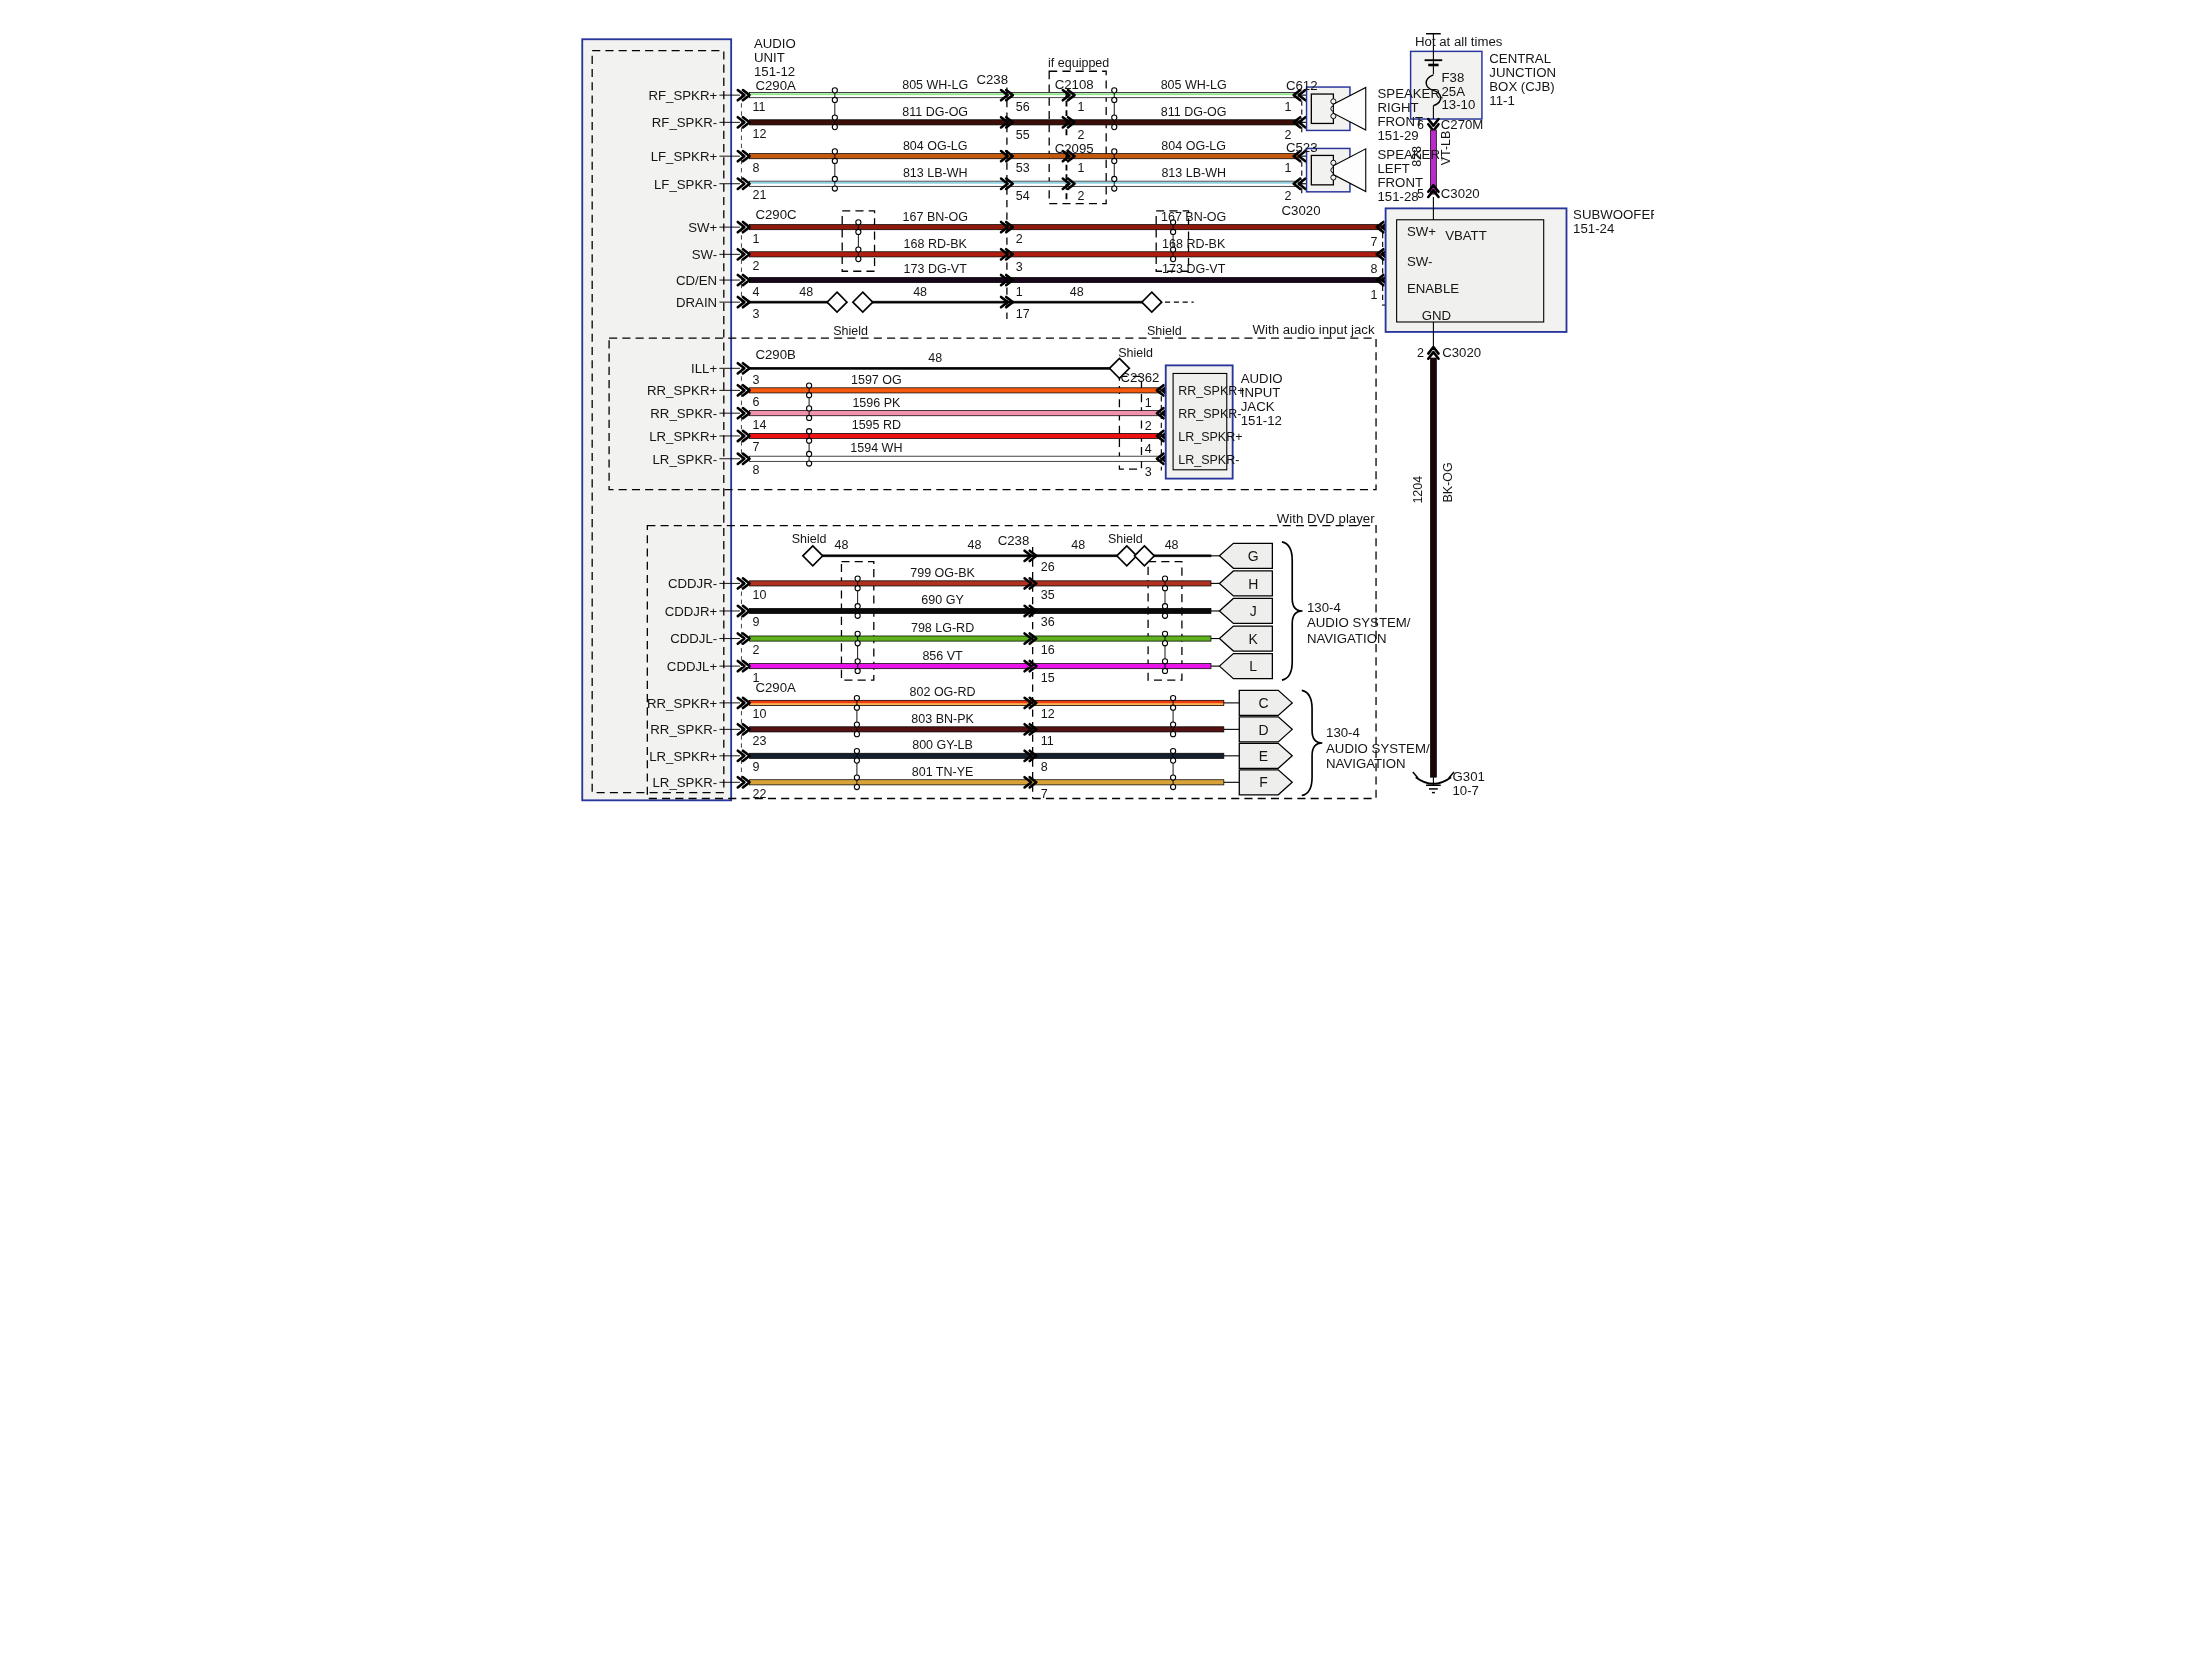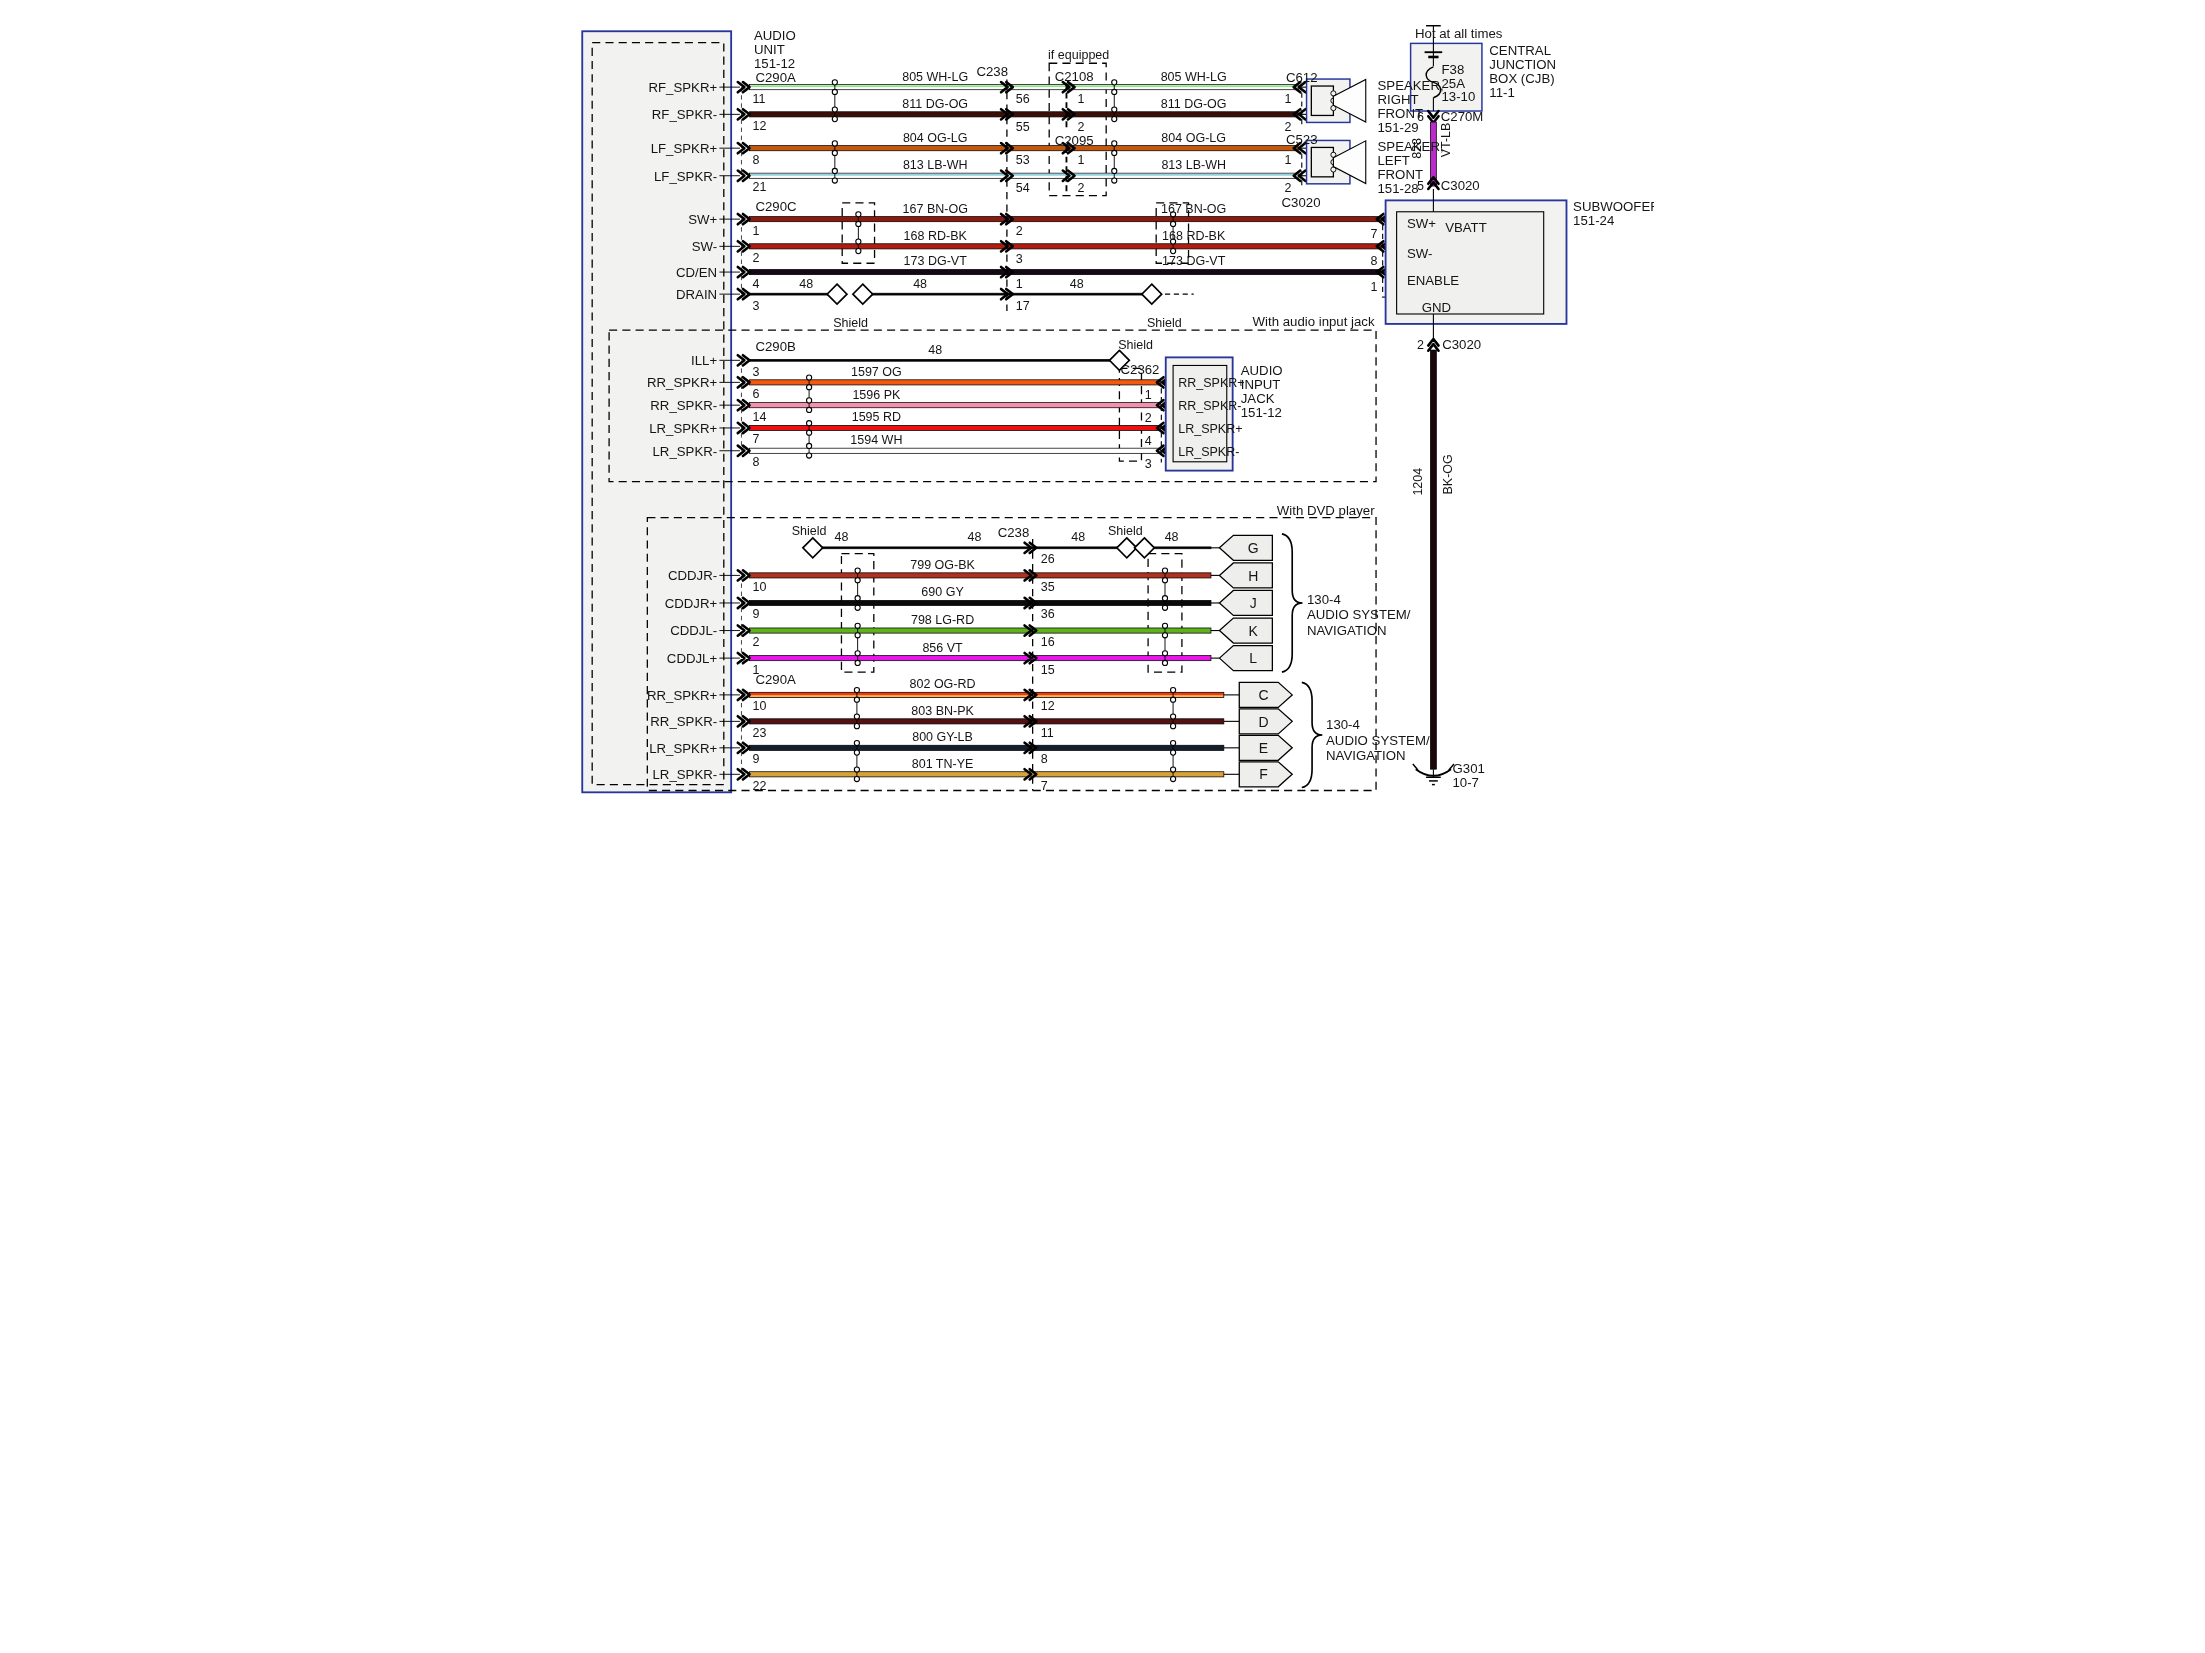--- a/index.html
+++ b/index.html
@@ -1,16 +1,16 @@
 <!DOCTYPE html>
 <html style="font-size:11.8px"><head>
 <meta charset="utf-8">
 <style>
   html,body{margin:0;padding:0;background:#ffffff;}
-  .stage{width:1103px;margin:0 auto;}
+  .stage{width:1103px;margin:8px auto;}
   svg{display:block;width:100%;height:auto;background:#ffffff;
       font-family:"Liberation Sans","DejaVu Sans",sans-serif;}
   text{fill:#151515;}
 </style>
 </head>
 <body>
 
 <div class="stage">
   <svg id="svg" role="img" viewBox="0 0 3000 2250">
       <rect x="85" y="85" width="405" height="2070" fill="#f2f2f0" stroke="#28359b" stroke-width="5"></rect>

